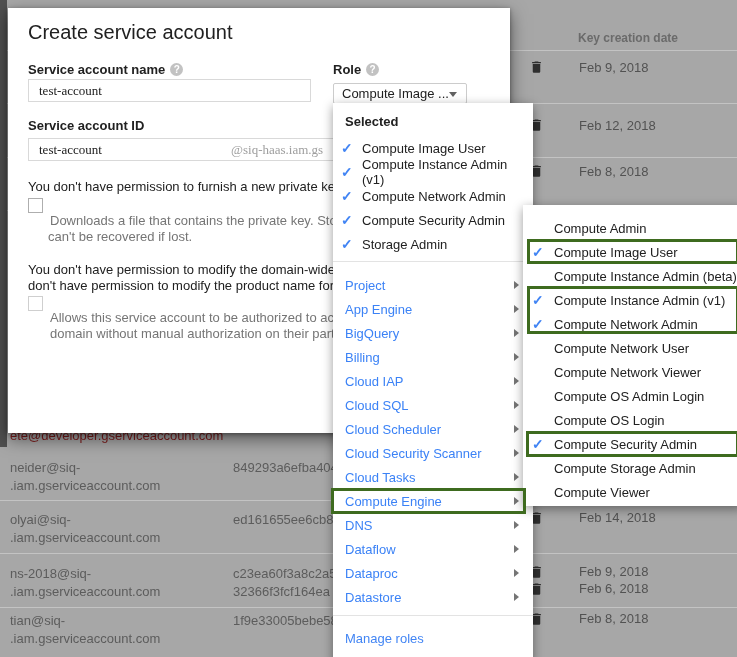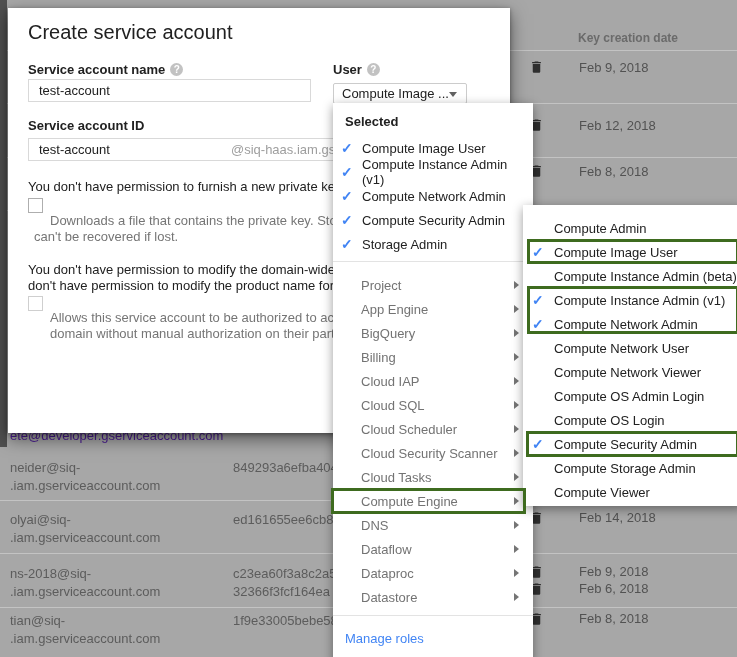--- a/index.html
+++ b/index.html
@@ -10,52 +10,52 @@
   .kcd-header{position:absolute;left:578px;top:31px;font-size:12px;font-weight:bold;color:#6b6b6b;}
   .date-line{position:absolute;display:flex;align-items:center;height:20px;}
   .date-line .trash{width:15px;height:16px;margin-right:35px;display:inline-block;}
   .date-line .dtext{font-size:13px;color:#525252;}
   .bg-email{position:absolute;left:10px;font-size:13px;line-height:18px;color:#5c5c5c;white-space:nowrap;}
   .bg-key{position:absolute;left:233px;font-size:13px;line-height:18px;color:#5c5c5c;white-space:nowrap;}
   .bg-dates{position:absolute;left:529px;top:-2px;}
   .bg-dates .row-date{display:flex;align-items:center;height:17px;}
   .bg-dates .trash{width:15px;height:16px;margin-right:35px;display:inline-block;}
   .bg-dates .dtext{font-size:13px;color:#525252;white-space:nowrap;}
-  .shadow-row{position:absolute;left:10px;top:428px;font-size:13px;color:#4c1d95;z-index:1;white-space:nowrap;}
+  .shadow-row{position:absolute;left:10px;top:428px;font-size:13px;color:#7f1d1d;z-index:1;white-space:nowrap;}
   .sidebar-strip{position:absolute;left:0;top:0;width:7px;height:447px;background:#505050;z-index:2;}
   
   .dialog{position:absolute;left:8px;top:8px;width:502px;height:425px;background:#fff;z-index:5;
           box-shadow:0 6px 16px rgba(0,0,0,.5),0 1px 4px rgba(0,0,0,.35);}
   .dlg-title{position:absolute;left:20px;top:13px;font-size:20px;color:#212121;}
   .fld-label{position:absolute;font-size:13px;font-weight:bold;color:#212121;display:flex;align-items:center;gap:5px;white-space:nowrap;}
   .help{width:13px;height:13px;border-radius:50%;background:#c2c2c2;color:#fff;font-size:10px;
         line-height:13px;text-align:center;font-weight:bold;display:inline-block;cursor:default;}
   .input{position:absolute;height:23px;background:#fff;border:1px solid #d9d9d9;font-size:13px;color:#212121;
-         line-height:21px;padding-left:10px;box-sizing:border-box;white-space:nowrap;}
+         line-height:21px;padding-left:10px;box-sizing:border-box;white-space:nowrap;font-family:Liberation Serif, serif;}
   .suffix{position:absolute;left:202px;top:0;color:#9e9e9e;}
   .select{position:absolute;left:325px;top:75px;width:134px;height:21px;border:1px solid #ccc;border-radius:2px;
           background:#fff;font-size:13px;color:#212121;line-height:19px;padding-left:8px;box-sizing:border-box;cursor:pointer;}
   .caret{position:absolute;right:9px;top:8px;width:0;height:0;
          border-left:4px solid transparent;border-right:4px solid transparent;border-top:5px solid #616161;}
   .body-text{position:absolute;font-size:13px;color:#212121;white-space:nowrap;}
   .desc{position:absolute;font-size:13px;color:#757575;white-space:nowrap;}
   .checkbox{position:absolute;width:13px;height:13px;border:1px solid #aeaeae;background:#fff;cursor:pointer;}
   .cb-light{border-color:#cfcfcf;}
   .link{color:var(--blue,#4285f4);cursor:pointer;text-decoration:none;text-align:center;}
   
   .panel{position:absolute;background:#fff;box-shadow:0 3px 10px rgba(0,0,0,.4);z-index:10;}
   .role-panel{left:333px;top:103px;width:200px;height:560px;}
   .sel-header{position:absolute;left:12px;top:11px;font-size:13px;font-weight:bold;color:#212121;text-align:right;}
   .sel-list{position:absolute;left:0;top:33px;width:100%;}
   .sel-item{height:24px;display:flex;align-items:center;padding-left:8px;font-size:13px;color:#212121;cursor:pointer;}
   .check{color:var(--blue,#4285f4);font-weight:bold;font-size:14px;width:21px;flex:none;}
   .nocheck{width:21px;flex:none;}
   .pdiv{position:absolute;left:0;width:100%;height:1px;background:#e3e3e3;}
   .cat-list{position:absolute;left:0;top:170px;width:100%;}
-  .cat-item{height:24px;display:flex;align-items:center;padding-left:28px;font-size:13px;color:#737373;position:relative;cursor:pointer;}
+  .cat-item{height:24px;display:flex;align-items:center;padding-left:12px;font-size:13px;color:#3b82f6;position:relative;cursor:pointer;}
   .arrow{position:absolute;right:14px;width:0;height:0;
          border-top:4px solid transparent;border-bottom:4px solid transparent;border-left:5px solid #757575;}
   .manage{position:absolute;left:12px;top:528px;font-size:13px;}
   .submenu{left:523px;top:205px;width:220px;height:301px;}
   .sub-list{position:absolute;left:0;top:11px;width:100%;}
   .sub-item{height:24px;display:flex;align-items:center;padding-left:9px;font-size:13px;color:#212121;cursor:pointer;white-space:nowrap;}
   .sub-item .check,.sub-item .nocheck{width:22px;}
   
   .gbox{position:absolute;border:3px solid var(--green,#3e6b1f);box-sizing:border-box;z-index:20;pointer-events:none;}
 </style>
@@ -170,38 +170,38 @@
   <div class="dialog">
     <div class="dlg-title">Create service account</div>
 
     <div class="fld-label" style="left:20px;top:54px">
       <span>Service account name</span>
       <span class="help">?</span>
     </div>
     <div class="input" style="left:20px;top:71px;width:283px">test-account</div>
 
     <div class="fld-label" style="left:325px;top:54px">
-      <span>User</span>
+      <span>Role</span>
       <span class="help">?</span>
     </div>
     <div class="select">
       <span>Compute Image ...</span>
       <span class="caret"></span>
     </div>
 
     <div class="fld-label" style="left:20px;top:110px">Service account ID</div>
     <div class="input" style="left:20px;top:130px;width:440px">
       <span>test-account</span>
       <span class="suffix">@siq-haas.iam.gs</span>
     </div>
 
     <div class="body-text" style="left:20px;top:171px">You don't have permission to furnish a new private key.</div>
     <div class="checkbox" style="left:20px;top:190px"></div>
     <div class="desc" style="left:42px;top:205px">Downloads a file that contains the private key. Store the fil</div>
-    <div class="desc" style="left:26px;top:221px">can't be recovered if lost.</div>
+    <div class="desc" style="left:40px;top:221px">can't be recovered if lost.</div>
 
     <div class="body-text" style="left:20px;top:254px">You don't have permission to modify the domain-wide d</div>
     <div class="body-text" style="left:20px;top:270px">don't have permission to modify the product name for th</div>
     <div class="checkbox cb-light" style="left:20px;top:288px"></div>
     <div class="desc" style="left:42px;top:302px">Allows this service account to be authorized to access all</div>
     <div class="desc" style="left:42px;top:318px">
       <span>domain without manual authorization on their part.</span>
       <a class="link">Learn</a>
     </div>
   </div>

